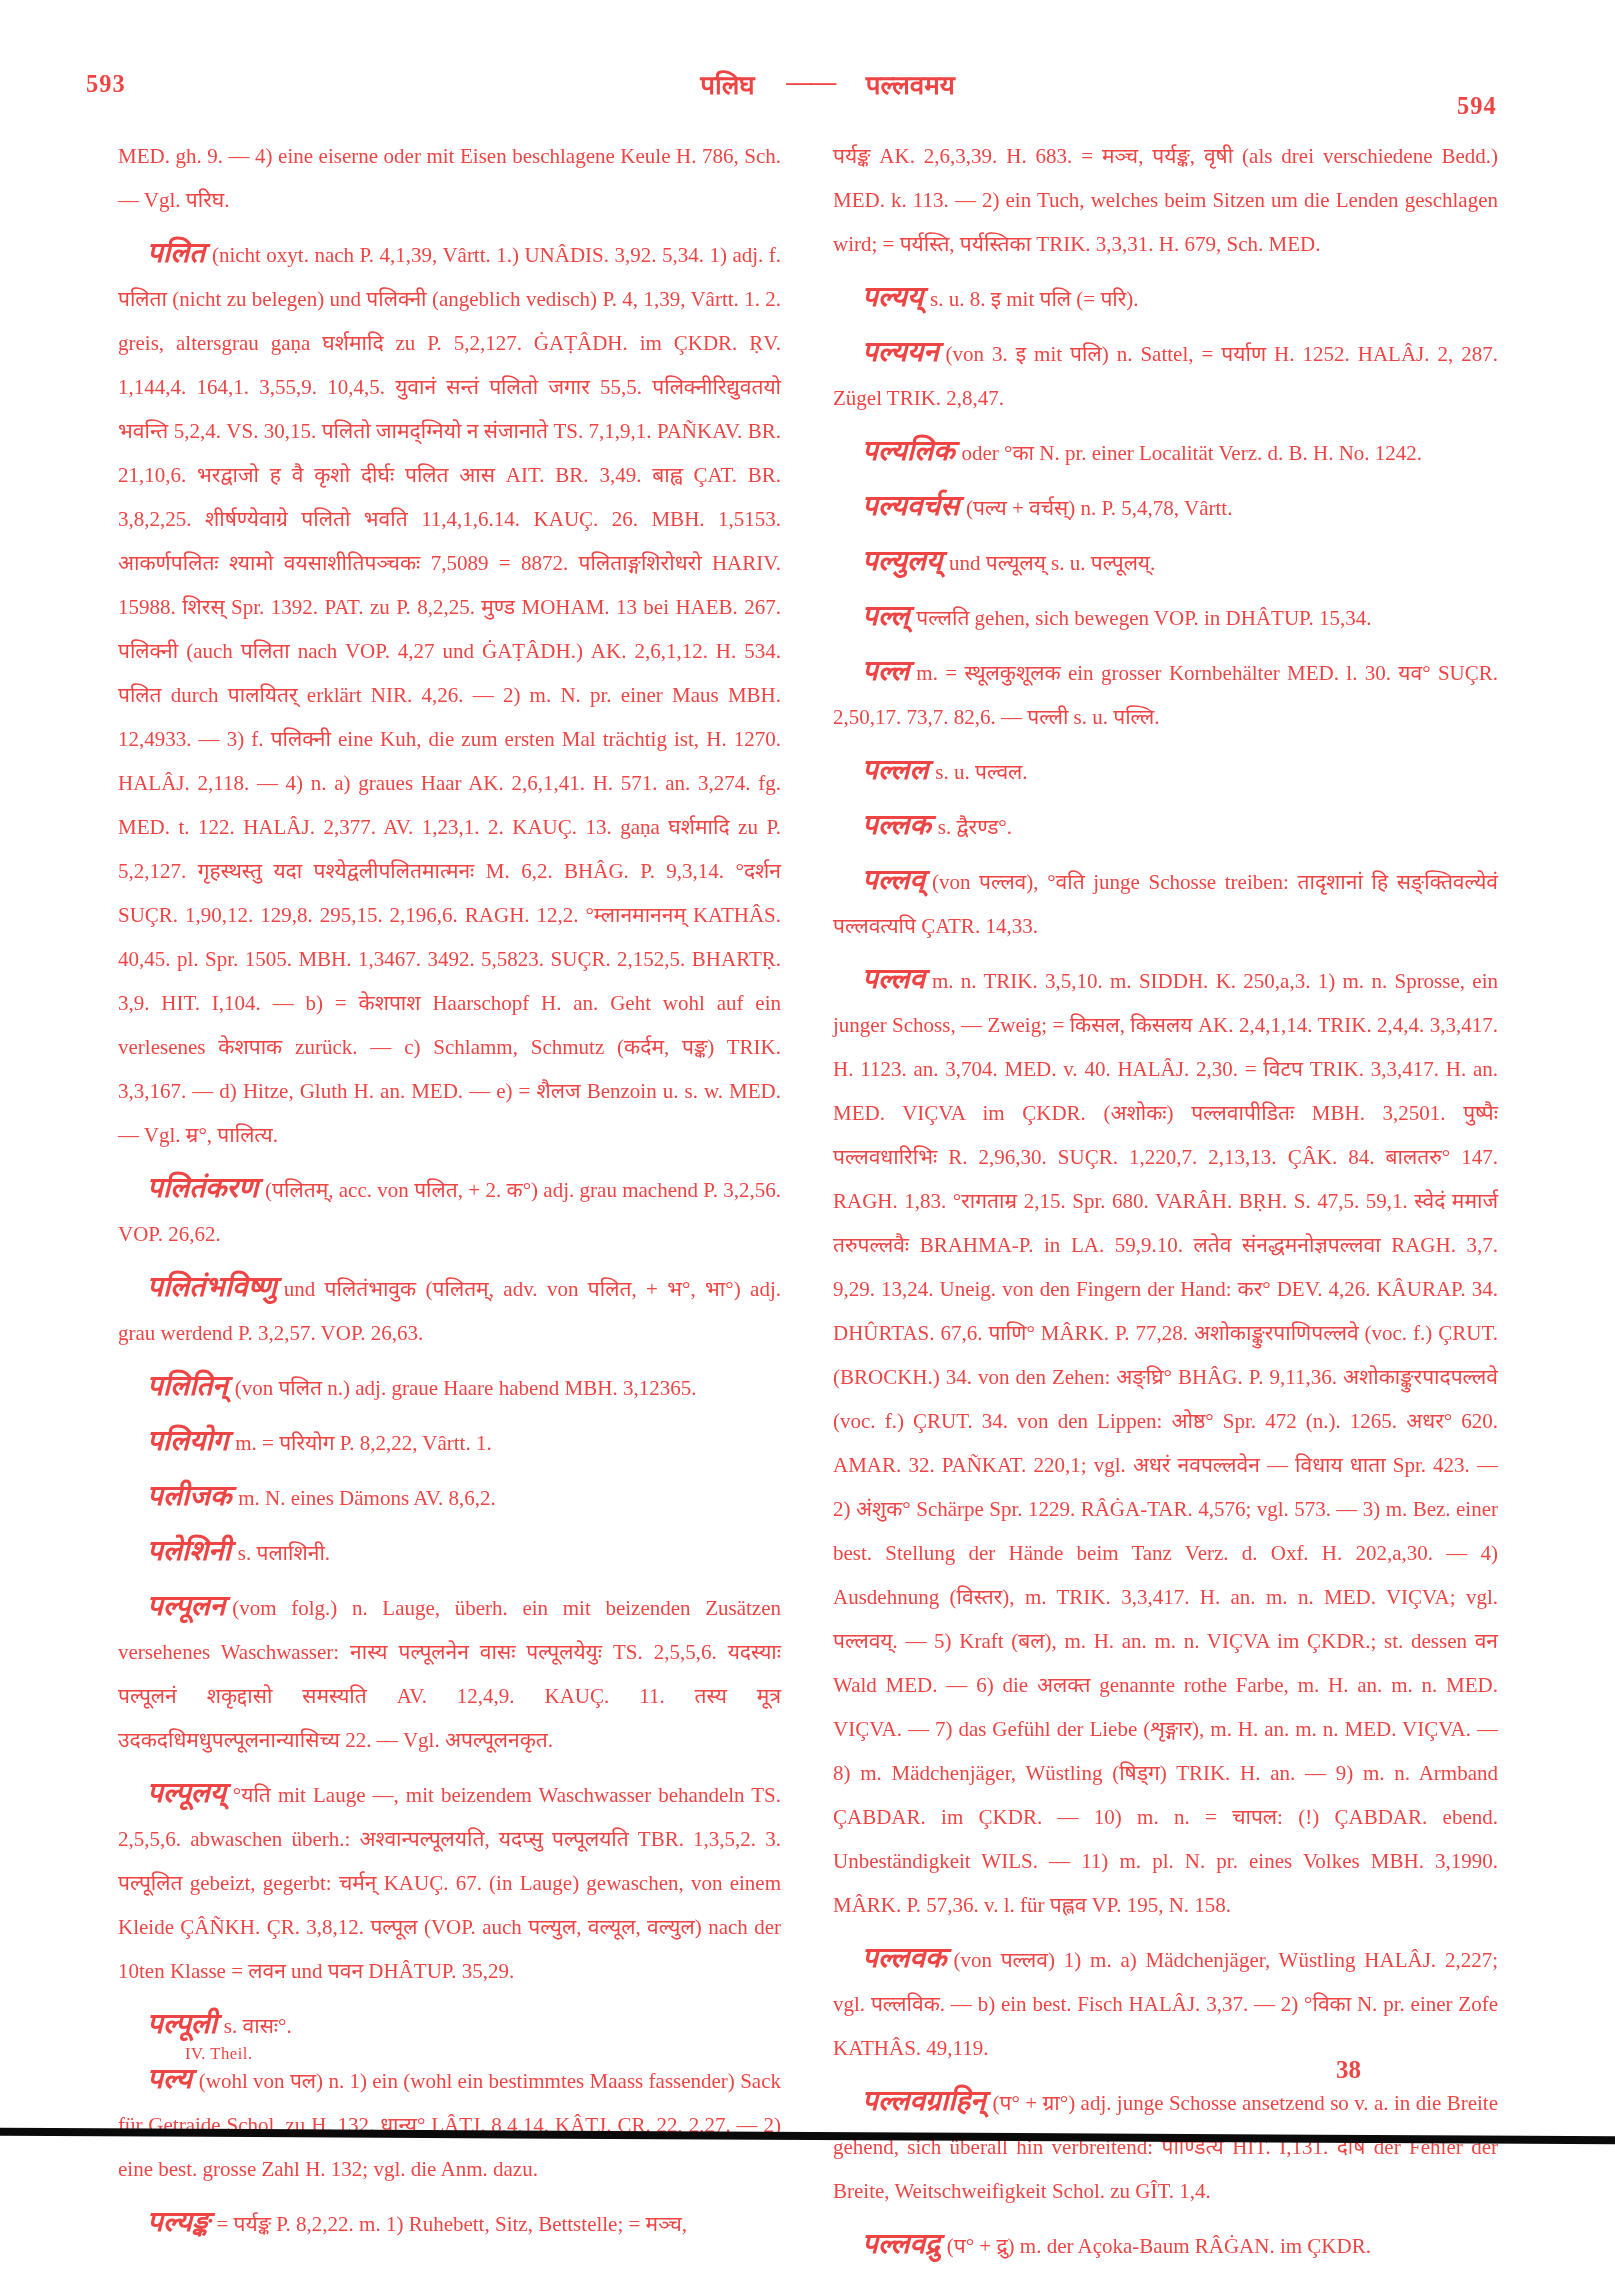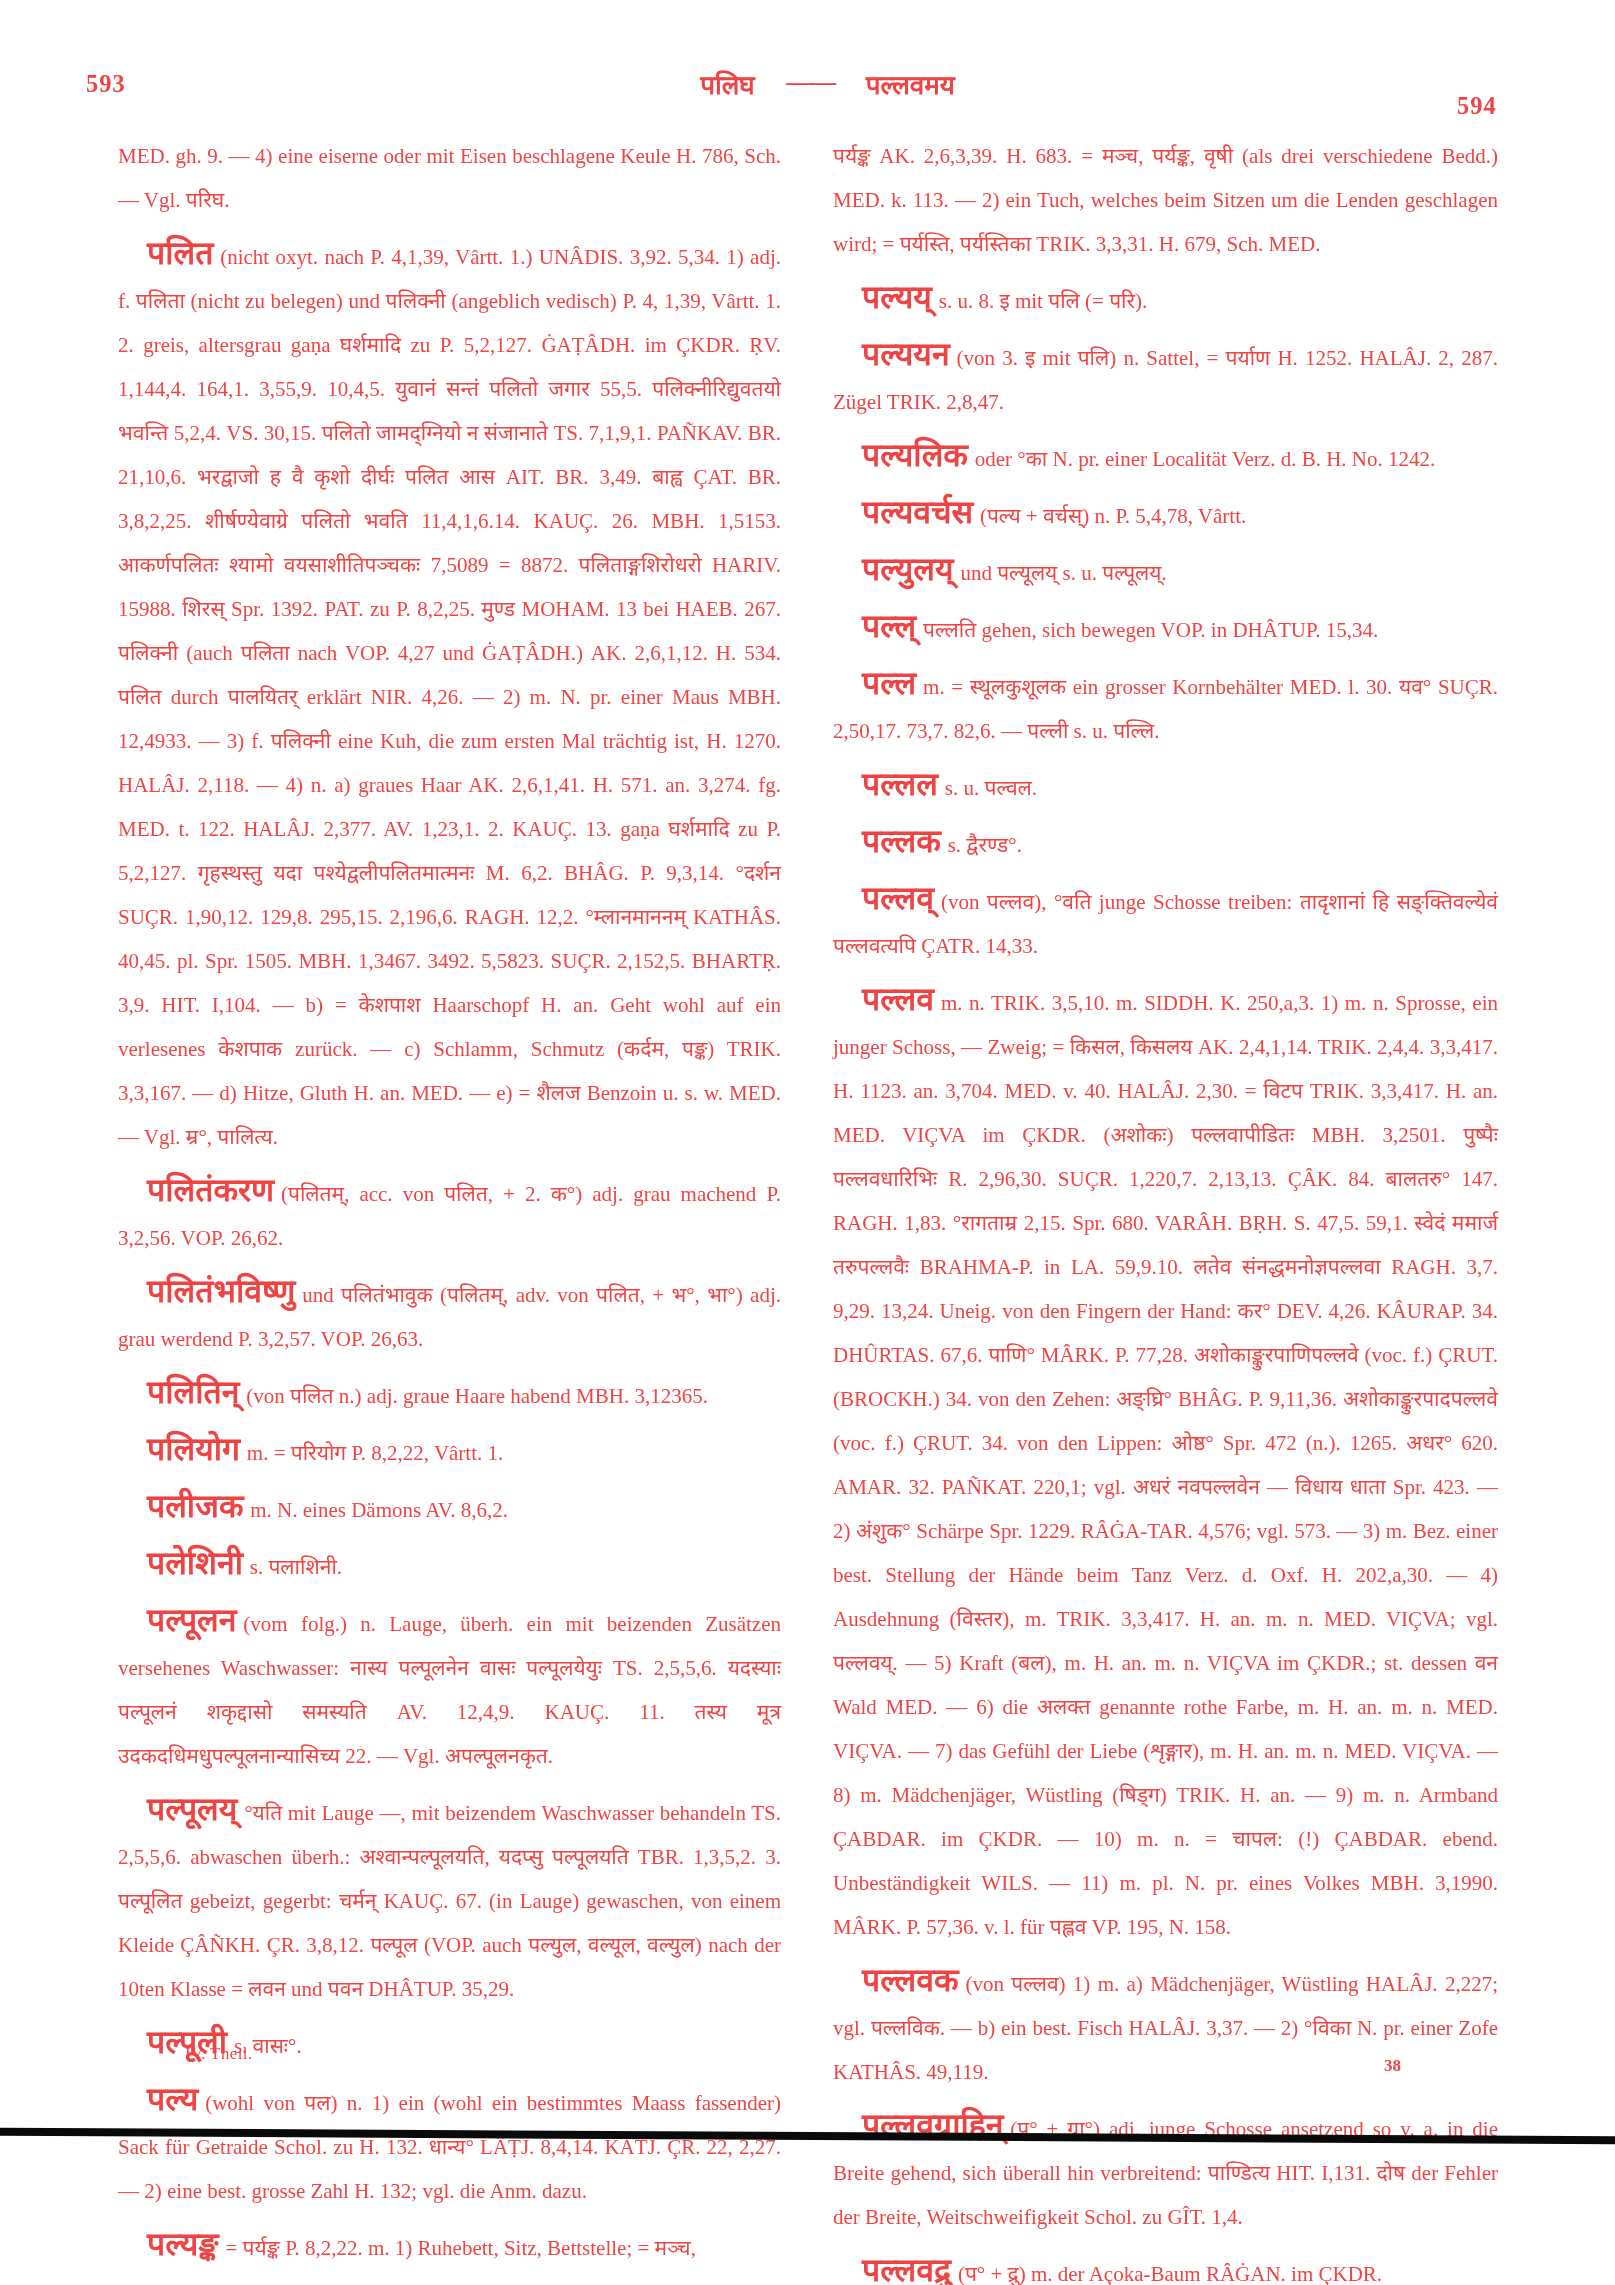--- a/index.html
+++ b/index.html
@@ -23,30 +23,30 @@
   
   .col{
     position:absolute;top:125px;
     text-align:justify;
     font-size:21px;line-height:44px;
   }
   #col-left{left:109px;width:681px;}
   #col-right{left:824px;width:683px;}
   p.entry{margin:9px;padding:0;text-indent:29px;}
   p.entry.cont{text-indent:0;}
-  span.hw{font-weight:bold;font-size:32px;margin-right:6.8px;}
+  span.hw{font-weight:bold;font-size:28px;margin-right:6.8px;font-style:italic;}
   span.bd{}
   
   #footer-left{
     position:absolute;left:185px;top:2044px;
     font-size:16.6px;letter-spacing:0.5px;
   }
   #footer-sig{
-    position:absolute;left:1384px;top:2056px;
-    font-size:17px;font-weight:bold;
+    position:absolute;left:1336px;top:2056px;
+    font-size:25px;font-weight:bold;
   }
   #scan-line{
     position:absolute;left:-9.8px;top:2132px;width:1638px;height:7.8px;
     background:#0a0a0a;transform:rotate(0.3deg);
   }
 </style>
 </head>
 <body>
 
 <div id="page">

